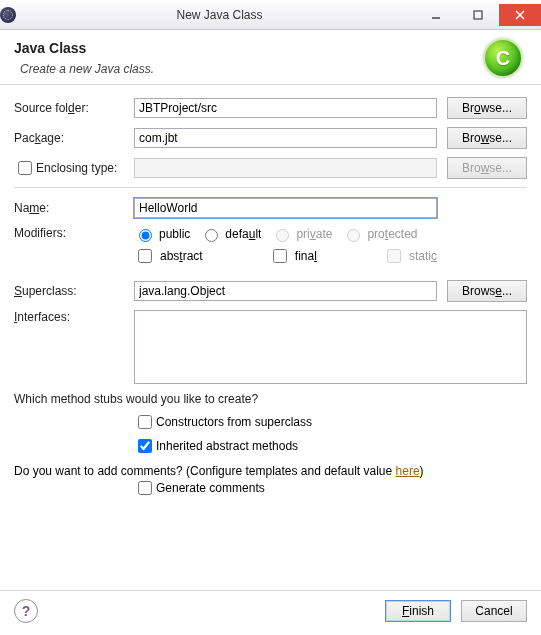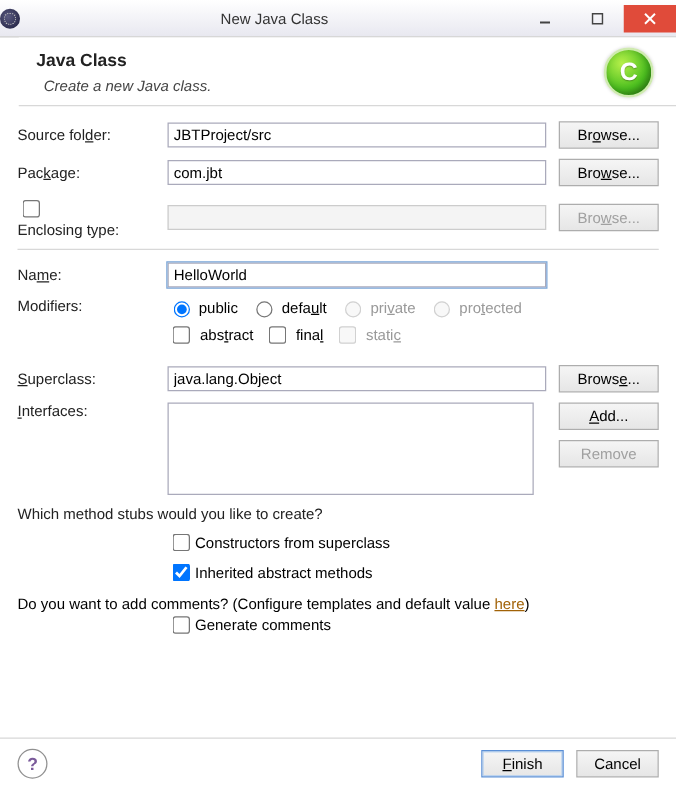--- a/index.html
+++ b/index.html
@@ -7,41 +7,41 @@
 
 .titlebar { height: 30px; background: linear-gradient(#fff,#e8e8f0); display: flex; align-items: center; padding: 0 0 0 0; border-bottom: 1px solid #ccc; }
 .titlebar .appicon { width: 16px; height: 16px; background: radial-gradient(circle at 40% 40%, #5a5a80, #1a1a3a); border-radius: 50%; margin-right: 8px; position: relative; }
 .titlebar .appicon::after { content:""; position:absolute; inset:3px; border:1px dotted #bbb; border-radius:50%; }
 .titlebar .title { flex: 1; text-align: center; color: #333; }
 .winbtns { display: flex; }
 .winbtn { width: 42px; height: 22px; display: flex; align-items: center; justify-content: center; font-family: Arial; }
 .winbtn.close { background: #e04b3a; color: #fff; }
 .winbtn svg { display:block; }
 
-.banner { padding: 10px 14px 8px 14px; border-bottom: 1px solid #d8d8d8; position: relative; background: #fff; margin-left: 15px; }
+.banner { padding: 10px 14px 8px 14px; border-bottom: 1px solid #d8d8d8; position: relative; background: #fff; }
 .banner h1 { margin: 0 0 6px 0; font-size: 14px; font-weight: 600; color: #222; }
 .banner p { margin: 0; color: #444; padding-left: 6px; font-style: italic; }
 .banner .badge { position: absolute; right: 18px; top: 8px; width: 40px; height: 40px; border-radius: 50%; background: radial-gradient(circle at 35% 30%, #b7f04a, #4bbf1f 60%, #2a7a12); box-shadow: inset -2px -2px 6px rgba(0,0,0,.25), 0 0 3px rgba(0,0,0,.2); display:flex; align-items:center; justify-content:center; color:#fff; font-weight:bold; font-size:20px; text-shadow:0 1px 1px rgba(0,0,0,.3); border:2px solid #cfeab0;}
 
 .content { padding: 12px 14px; }
 .row { display: flex; align-items: center; margin-bottom: 8px; }
 .row .label { width: 120px; color: #222; }
 .row .label u { text-decoration: underline; }
 .row input[type=text] { flex: 1; border: 1px solid #aab; padding: 2px 4px; height: 20px; background:#fff; }
 .row input[type=text]:disabled { background:#f4f4f4; color:#999; border-color:#ccc; }
 .btn { margin-left: 10px; width: 80px; height: 22px; border: 1px solid #adadad; background: linear-gradient(#f5f5f5,#e6e6e6); cursor: default; }
 .btn:disabled { color: #a0a0a0; }
 .btn.default { border: 1px solid #5a8fd6; box-shadow: 0 0 0 1px #bcd3ee inset; }
 .chk { width: 14px; height: 14px; margin-right: 4px; vertical-align: middle; }
 .sep { border: 0; border-top: 1px solid #d8d8d8; margin: 6px 0 10px 0; }
 
 .modifiers { display: flex; flex-wrap: wrap; gap: 6px 10px; padding-left: 0; }
 .modgroup { display:flex; align-items:center; gap:4px; }
 .modgroup.disabled { color:#999; }
-.modrow2 { display:flex; gap: 8px; margin-top:4px; }
+.modrow2 { display:flex; gap: 8px; margin-top:4px;justify-content:space-between; }
 
 .listbox { flex:1; height: 74px; border: 1px solid #aab; background:#fff; }
 .sidebtns { margin-left:10px; display:flex; flex-direction:column; gap:8px; }
 
 .stubs { margin-top: 6px; }
 .stubs .q { color:#222; margin-bottom:6px; }
 .stubs .opt, .comments .opt { padding-left: 120px; margin-bottom: 4px; display:flex; align-items:center; }
 a.link { color:#a16207; text-decoration: underline; }
 
 .footer { position: absolute; bottom: 0; left:0; right:0; border-top: 1px solid #d8d8d8; padding: 8px 14px 12px; background:#fff; }
@@ -90,21 +90,21 @@
     <button class="btn">Br<u>o</u>wse...</button>
   </div>
 
   <div class="row">
     <div class="label">Pac<u>k</u>age:</div>
     <input type="text" value="com.jbt" style="">
     <button class="btn">Bro<u>w</u>se...</button>
   </div>
 
   <div class="row">
-    <div class="label" style="display:flex;align-items:flex-start;flex-direction:column;">
+    <div class="label" style="display:flex;align-items:center;">
       <input type="checkbox" class="chk" style="">
       <span>Enclosing type:</span>
     </div>
     <input type="text" disabled="" style="">
     <button class="btn" disabled="">Bro<u>w</u>se...</button>
   </div>
 
   <hr class="sep">
 
   <div class="row">
@@ -156,24 +156,20 @@
 
   <div class="row">
     <div class="label"><u>S</u>uperclass:</div>
     <input type="text" value="java.lang.Object" style="">
     <button class="btn">Brows<u>e</u>...</button>
   </div>
 
   <div class="row" style="align-items:flex-start;">
     <div class="label"><u>I</u>nterfaces:</div>
     <div class="listbox"></div>
-    <div class="sidebtns">
-      <button class="btn" style="width:80px;"><u>A</u>dd...</button>
-      <button class="btn" style="width:80px;" disabled="">Remove</button>
-    </div>
   </div>
 
   <div class="stubs">
     <div class="q">Which method stubs would you like to create?</div>
     <div class="opt">
         <input type="checkbox" class="chk" style="">
         <span>Constructors from superclass</span>
       </div>
     <div class="opt">
         <input type="checkbox" class="chk" checked="" style="">

